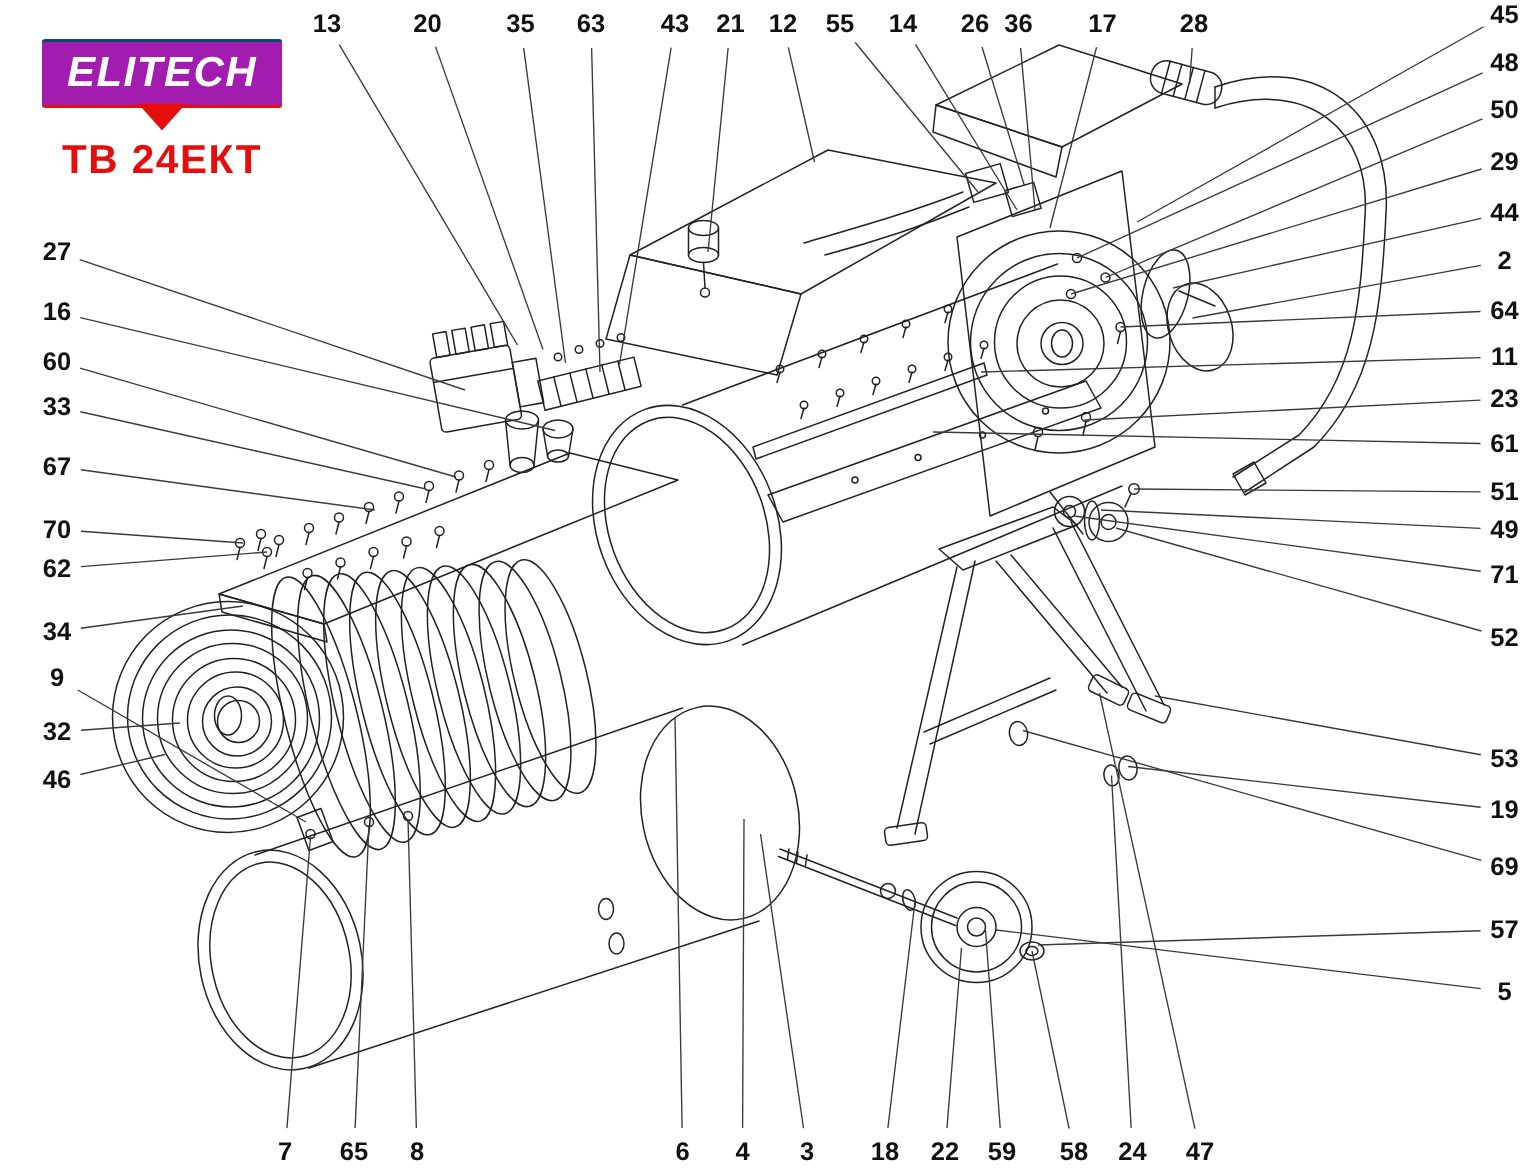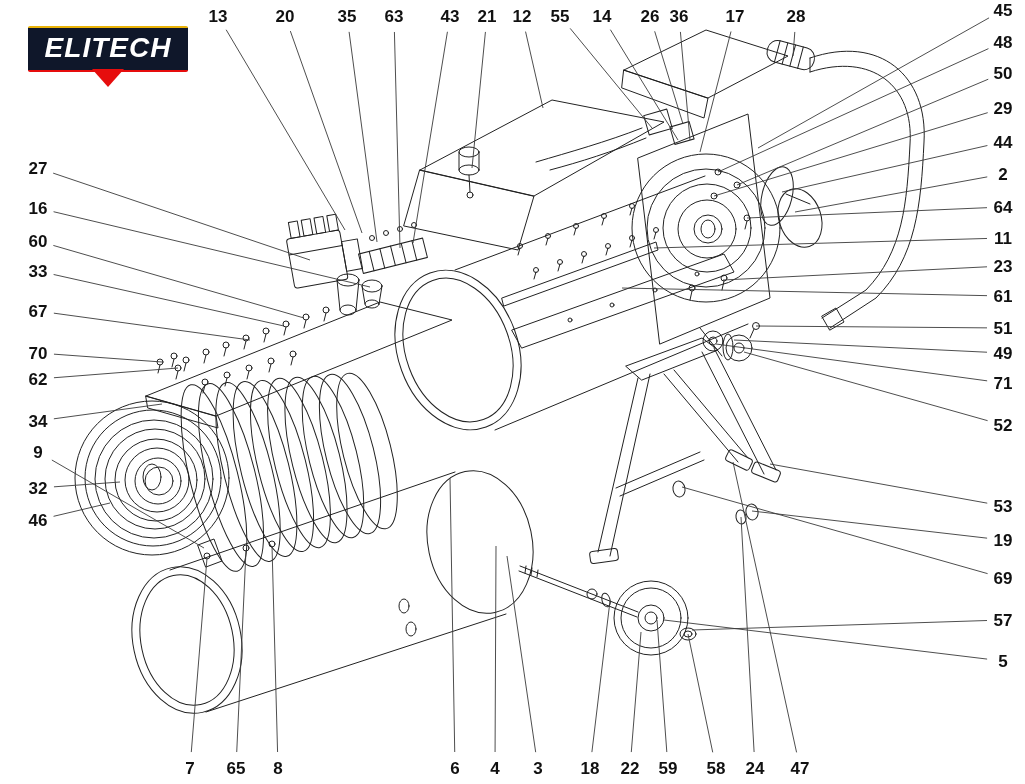--- a/index.html
+++ b/index.html
@@ -1,38 +1,39 @@
 <!DOCTYPE html>
 <html><head>
 <meta charset="utf-8">
 <style>
   html,body{margin:0;padding:0;background:#ffffff;}
   .stage{position:relative;width:1025px;height:784px;background:#ffffff;overflow:hidden;
          font-family:"Liberation Sans",sans-serif;}
   .logo{position:absolute;left:28px;top:26px;width:160px;text-align:center;}
-  .logo-badge{background:#0f172a;color:#ffffff;font-weight:bold;font-style:italic;
+  .logo-badge{background:#a21caf;color:#ffffff;font-weight:bold;font-style:italic;
               font-size:28px;letter-spacing:1px;padding:4px 0 6px;border-radius:2px;
-              border-top:2px solid #eab308;border-bottom:2px solid #e60d0d;}
+              border-top:2px solid #0c4a6e;border-bottom:2px solid #e60d0d;}
   .logo-chevron{width:0;height:0;margin:-3px auto 0;
                 border-left:16px solid transparent;border-right:16px solid transparent;
                 border-top:18px solid #e60d0d;}
   .logo-model{color:#e60d0d;font-weight:bold;font-size:27px;margin-top:4px;letter-spacing:1px;}
   svg.drawing{position:absolute;left:0;top:0;}
   .callout-label{font-weight:bold;font-size:17px;fill:#111111;}
   #leaders line{stroke:#3a3a3a;stroke-width:0.9;}
   #drawing{stroke:#222222;stroke-width:1;fill:none;stroke-linecap:round;stroke-linejoin:round;}
 </style>
 </head>
 <body>
 
 <div class="stage">
 
   <div class="logo">
     <div class="logo-badge">ELITECH</div>
     <div class="logo-chevron"></div>
+    <div class="logo-model">ТВ 24ЕКТ</div>
   </div>
 
   <svg class="drawing" width="1025" height="784" viewBox="0 0 1025 784">
 
     <g id="drawing">
 
       <g>
         <circle cx="152" cy="478" r="77"></circle>
         <circle cx="153" cy="478" r="68"></circle>
         <circle cx="154" cy="479" r="59"></circle>

